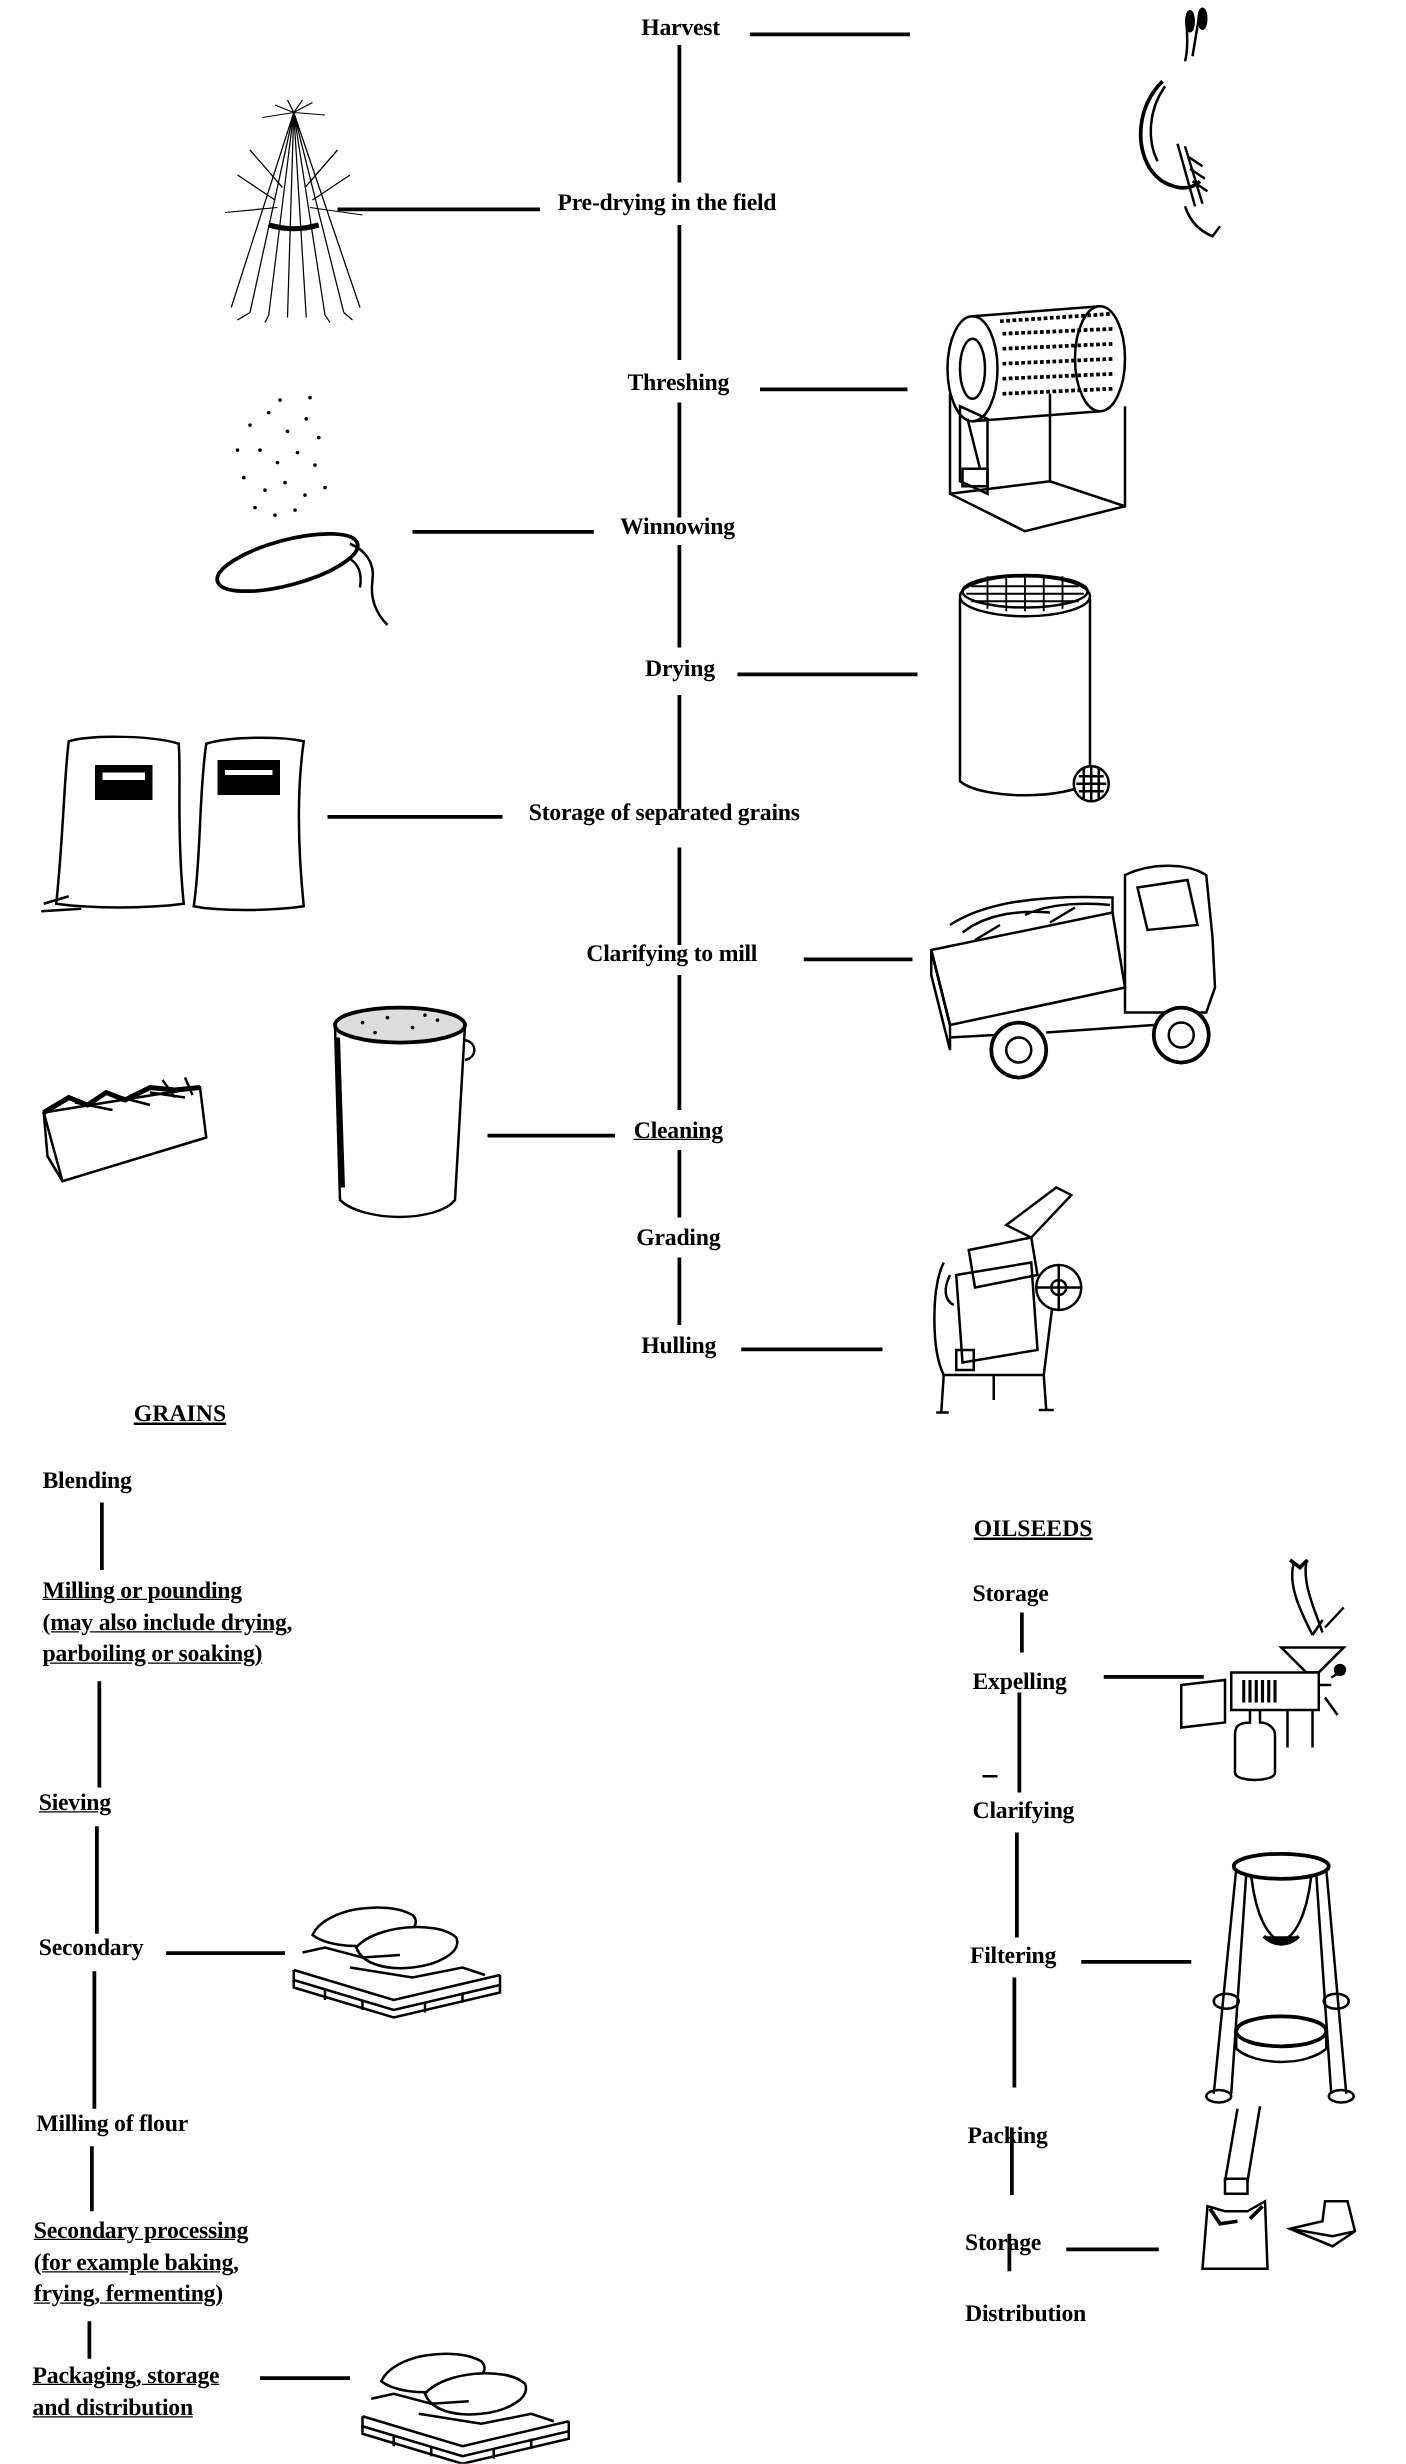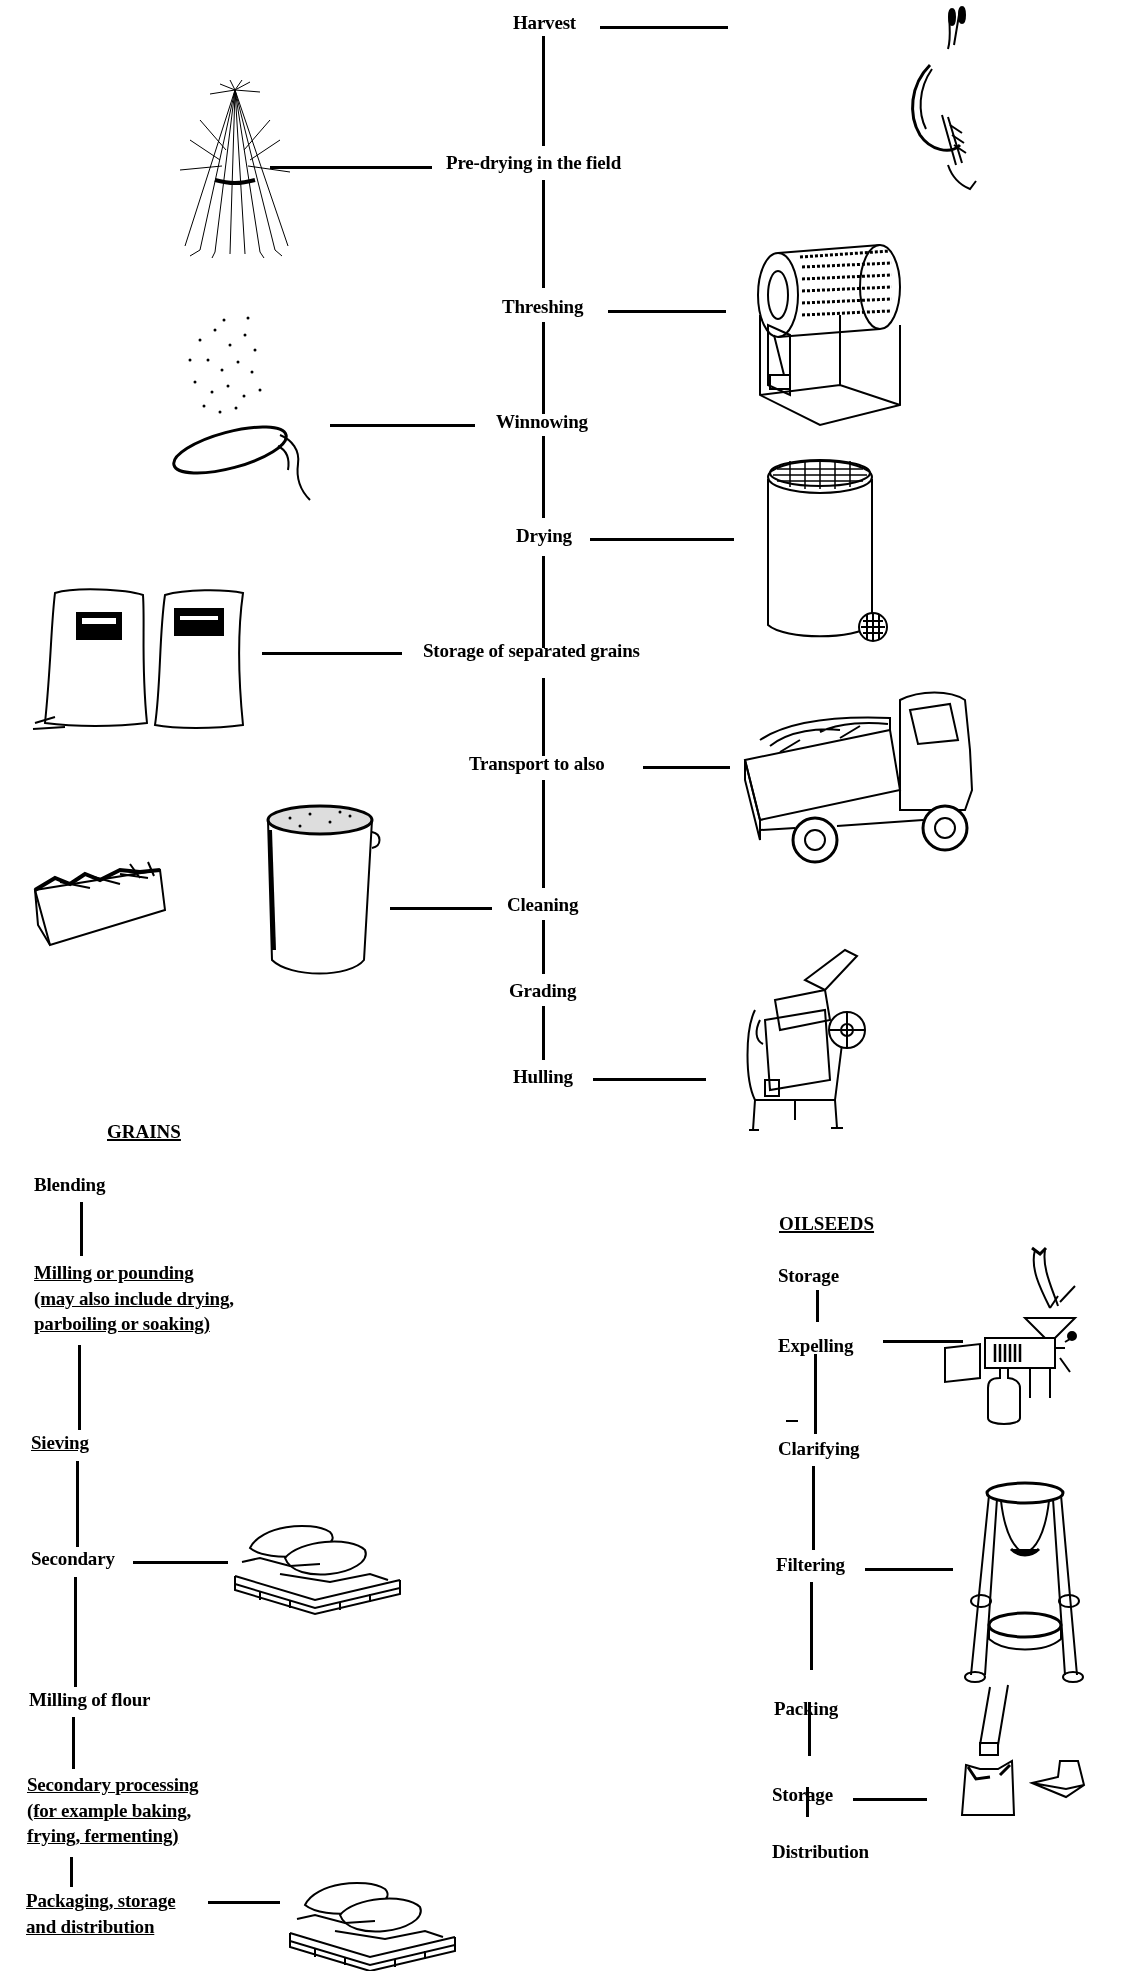--- a/index.html
+++ b/index.html
@@ -27,22 +27,22 @@
   <div class="vl" style="left:542px;top:780px;height:108px;"></div>
   <div class="vl" style="left:542px;top:920px;height:54px;"></div>
   <div class="vl" style="left:542px;top:1006px;height:54px;"></div>
 
   <div class="lbl" style="left:513px;top:12px;">Harvest</div>
   <div class="lbl" style="left:446px;top:152px;text-align:center;">Pre-drying in the field</div>
   <div class="lbl" style="left:502px;top:296px;">Threshing</div>
   <div class="lbl" style="left:496px;top:411px;">Winnowing</div>
   <div class="lbl" style="left:516px;top:525px;">Drying</div>
   <div class="lbl" style="left:423px;top:640px;">Storage of separated grains</div>
-  <div class="lbl" style="left:469px;top:753px;">Transport to also</div>
-  <div class="lbl" style="left:507px;top:894px;">Cleaning</div>
+  <div class="lbl" style="left:469px;top:753px;">Clarifying to mill</div>
+  <div class="lbl" style="left:507px;top:894px;text-decoration:underline;">Cleaning</div>
   <div class="lbl" style="left:509px;top:980px;">Grading</div>
   <div class="lbl" style="left:513px;top:1066px;">Hulling</div>
 
   <div class="hl" style="left:600px;top:26px;width:128px;"></div>
   <div class="hl" style="left:270px;top:166px;width:162px;"></div>
   <div class="hl" style="left:608px;top:310px;width:118px;"></div>
   <div class="hl" style="left:330px;top:424px;width:145px;"></div>
   <div class="hl" style="left:590px;top:538px;width:144px;"></div>
   <div class="hl" style="left:262px;top:652px;width:140px;"></div>
   <div class="hl" style="left:643px;top:766px;width:87px;"></div>

